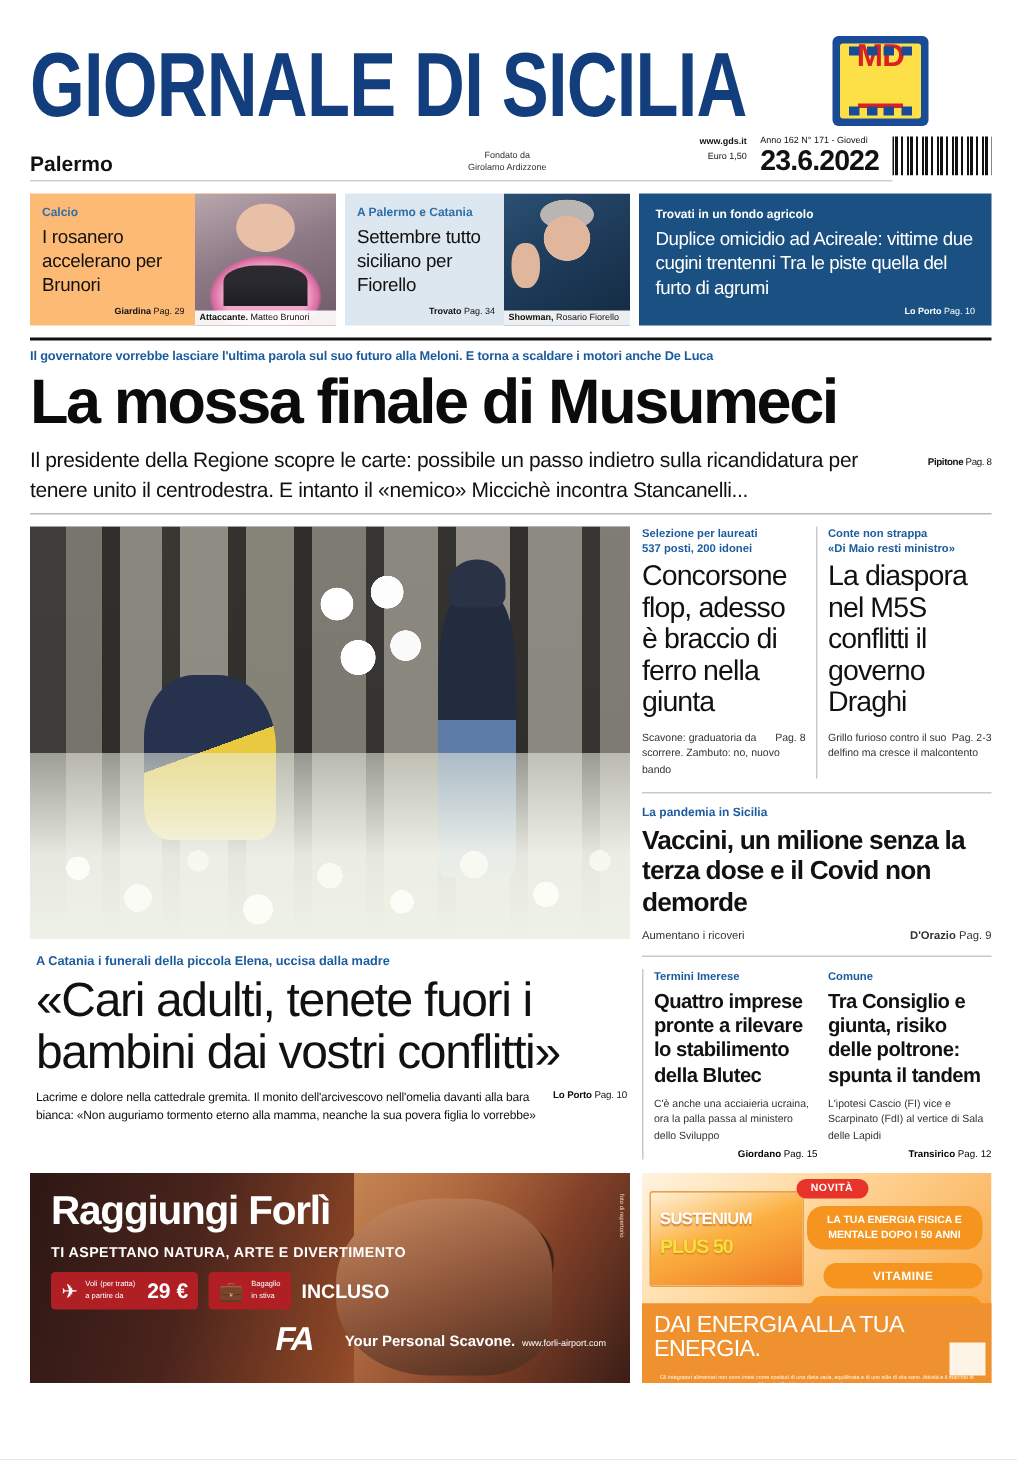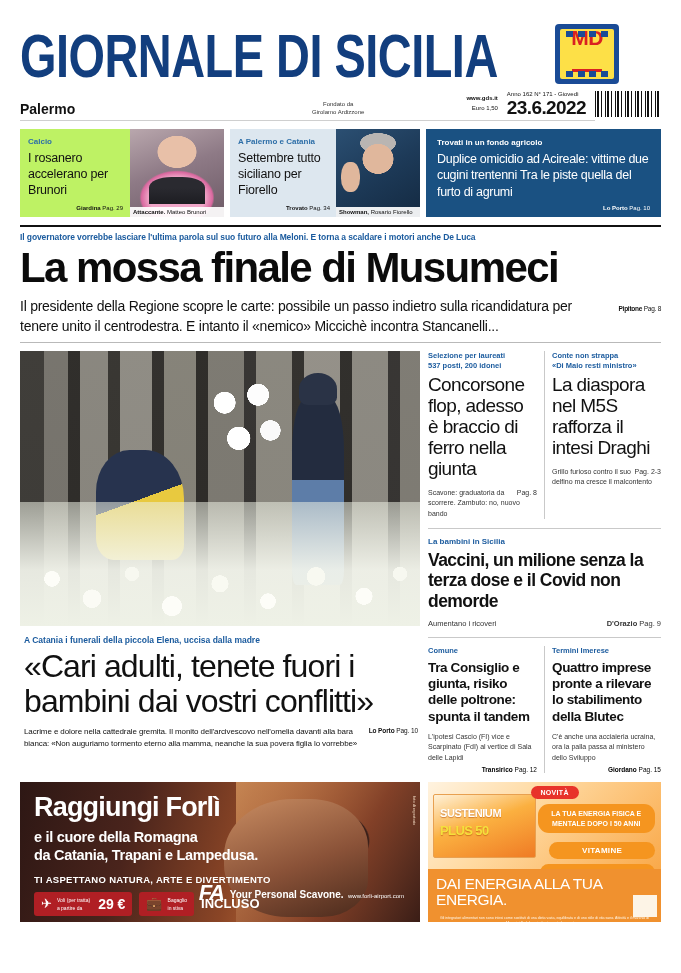--- a/index.html
+++ b/index.html
@@ -69,41 +69,41 @@
   }
   .city-name {
     font-size:14px; font-weight:bold; color:#111;
     width:190px; padding-bottom:1px;
   }
   .founded {
     flex:1; text-align:center; font-size:6px; color:#333;
     line-height:1.35; padding-bottom:2px;
   }
   .meta-right {
-    display:flex; align-items:center; gap:9px; padding-bottom:1px;
+    display:flex; align-items:flex-start; gap:9px; padding-bottom:1px;
   }
   .meta-web { font-size:6px; text-align:right; line-height:1.6; color:#111; }
   .meta-web b { font-size:6px; }
   .meta-date { text-align:left; line-height:1; }
   .meta-date .anno { font-size:6px; color:#111; display:block; margin-bottom:1px; }
   .meta-date .big { font-size:19px; font-weight:bold; color:#111; letter-spacing:-0.6px; }
   .barcode {
     width:66px; height:26px;
     background:repeating-linear-gradient(90deg,#111 0 1px,#fff 1px 2px,#111 2px 4px,#fff 4px 6px,#111 6px 7px,#fff 7px 10px);
     position:relative;
   }
   .barcode::after{
     content:""; position:absolute; left:0; right:0; bottom:-5px; height:5px;
     background:#fff;
   }
   .rule-thin { height:1px; background:#cfcfcf; margin:2px 0 0; }
 
   
   .teasers { display:flex; gap:6px; margin-top:8px; height:88px; }
-  .teaser-a { display:flex; width:204px; background:#bef264; }
+  .teaser-a { display:flex; width:204px; background:#fdba74; }
   .teaser-a .txt { padding:8px 7px 6px 8px; width:110px; display:flex; flex-direction:column; }
   .teaser-a .pic { flex:1; position:relative; overflow:hidden; }
   .teaser-b { display:flex; width:190px; background:#dde7ef; }
   .teaser-b .txt { padding:8px 6px 6px 8px; width:106px; display:flex; flex-direction:column; }
   .teaser-b .pic { flex:1; position:relative; overflow:hidden; }
   .kicker { font-size:8px; font-weight:bold; color:#2e6fa8; margin-bottom:3px; line-height:1.2; }
   .t-title { font-size:12.5px; color:#111; line-height:1.28; letter-spacing:-0.2px; }
   .byline { margin-top:auto; font-size:6px; text-align:right; color:#111; }
   .byline b { font-weight:bold; }
   .cap {
@@ -298,21 +298,21 @@
   .pill {
     background:#b01f24; color:#fff; border-radius:3px;
     padding:4px 7px; display:flex; align-items:center; gap:5px;
   }
   .pill .ic { font-size:13px; line-height:1; }
   .pill .l1 { font-size:6.5px; font-weight:bold; line-height:1.25; }
   .pill .l1 span { font-weight:normal; font-size:5px; }
   .pill .price { font-size:14px; font-weight:bold; margin-left:3px; }
   .ad-fa {
     position:absolute; right:16px; bottom:16px; z-index:3;
-    display:flex; align-items:center; gap:7px; color:#fff;
+    display:flex; align-items:center; gap:22px; color:#fff;
   }
   .fa-mark { font-size:22px; font-weight:bold; font-style:italic; letter-spacing:-2px; }
   .fa-txt .t1 { font-size:10px; font-weight:bold; line-height:1.2; }
   .fa-txt .t2 { font-size:6px; line-height:1.3; }
   .ad-vert {
     position:absolute; right:3px; top:14px; font-size:4px; color:#f0d8c0;
     writing-mode:vertical-rl; z-index:3;
   }
 
   .ad-sust {
@@ -517,78 +517,74 @@
           <div class="rc-kicker" style="margin-top:-4px">537 posti, 200 idonei</div>
           <div class="rc-title">Concorsone flop, adesso è braccio di ferro nella giunta</div>
           <div class="rc-sub">
             <span class="pg">Pag. 8</span>
             <span>Scavone: graduatoria da scorrere. Zambuto: no, nuovo bando</span>
           </div>
         </div>
         <div class="rc divider">
           <div class="rc-kicker">Conte non strappa</div>
           <div class="rc-kicker" style="margin-top:-4px">«Di Maio resti ministro»</div>
-          <div class="rc-title">La diaspora nel M5S rafforza il intesi Draghi</div>
+          <div class="rc-title">La diaspora nel M5S conflitti il governo Draghi</div>
           <div class="rc-sub">
             <span class="pg">Pag. 2-3</span>
             <span>Grillo furioso contro il suo delfino ma cresce il malcontento</span>
           </div>
         </div>
       </div>
 
       <div class="rc-rule"></div>
 
       <div>
-        <div class="vacc-kicker">La bambini in Sicilia</div>
+        <div class="vacc-kicker">La pandemia in Sicilia</div>
         <div class="vacc-title">Vaccini, un milione senza la terza dose e il Covid non demorde</div>
         <div class="vacc-sub">
           <span class="pg">
             <b>D'Orazio</b>
             <span>Pag. 9</span>
           </span>
           <span>Aumentano i ricoveri</span>
         </div>
       </div>
 
       <div class="rc-rule"></div>
 
       <div class="two-col">
+        <div class="rc divider">
+          <div class="rc-kicker">Termini Imerese</div>
+          <div class="rc2-title">Quattro imprese pronte a rilevare lo stabilimento della Blutec</div>
+          <div class="rc2-sub">C'è anche una acciaieria ucraina, ora la palla passa al ministero dello Sviluppo</div>
+          <div class="rc2-by">
+            <b>Giordano</b>
+            <span>Pag. 15</span>
+          </div>
+        </div>
         <div class="rc">
           <div class="rc-kicker">Comune</div>
           <div class="rc2-title">Tra Consiglio e giunta, risiko delle poltrone: spunta il tandem</div>
           <div class="rc2-sub">L'ipotesi Cascio (FI) vice e Scarpinato (FdI) al vertice di Sala delle Lapidi</div>
           <div class="rc2-by">
             <b>Transirico</b>
             <span>Pag. 12</span>
           </div>
         </div>
-        <div class="rc divider">
-          <div class="rc-kicker">Termini Imerese</div>
-          <div class="rc2-title">Quattro imprese pronte a rilevare lo stabilimento della Blutec</div>
-          <div class="rc2-sub">C'è anche una acciaieria ucraina, ora la palla passa al ministero dello Sviluppo</div>
-          <div class="rc2-by">
-            <b>Giordano</b>
-            <span>Pag. 15</span>
-          </div>
-        </div>
       </div>
 
     </div>
   </div>
 
   <div class="ads">
 
     <div class="ad-forli">
       <div class="sun"></div>
       <div class="face"></div>
       <div class="ad-h1">Raggiungi Forlì</div>
-      <div class="ad-h2">
-        <div>e il cuore della Romagna</div>
-        <div>da Catania, Trapani e Lampedusa.</div>
-      </div>
       <div class="ad-h3">TI ASPETTANO NATURA, ARTE E DIVERTIMENTO</div>
       <div class="ad-pills">
         <div class="pill">
           <span class="ic">✈</span>
           <span class="l1">
             <span>Voli</span>
             <span>(per tratta)</span><br>
             <span>a partire da</span>
           </span>
           <span class="price">29 €</span>

